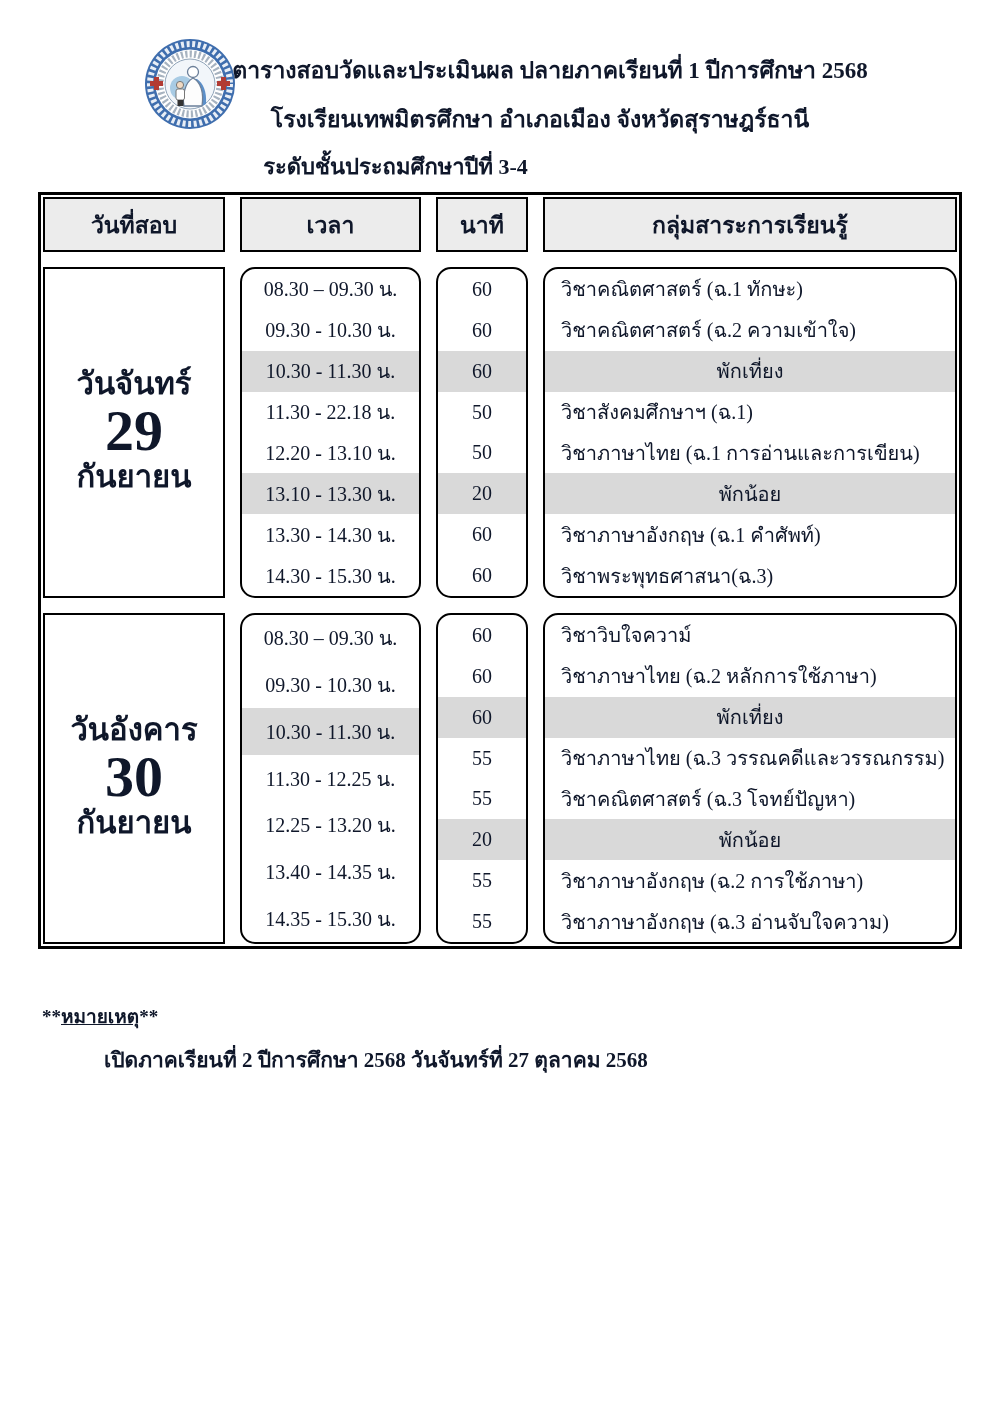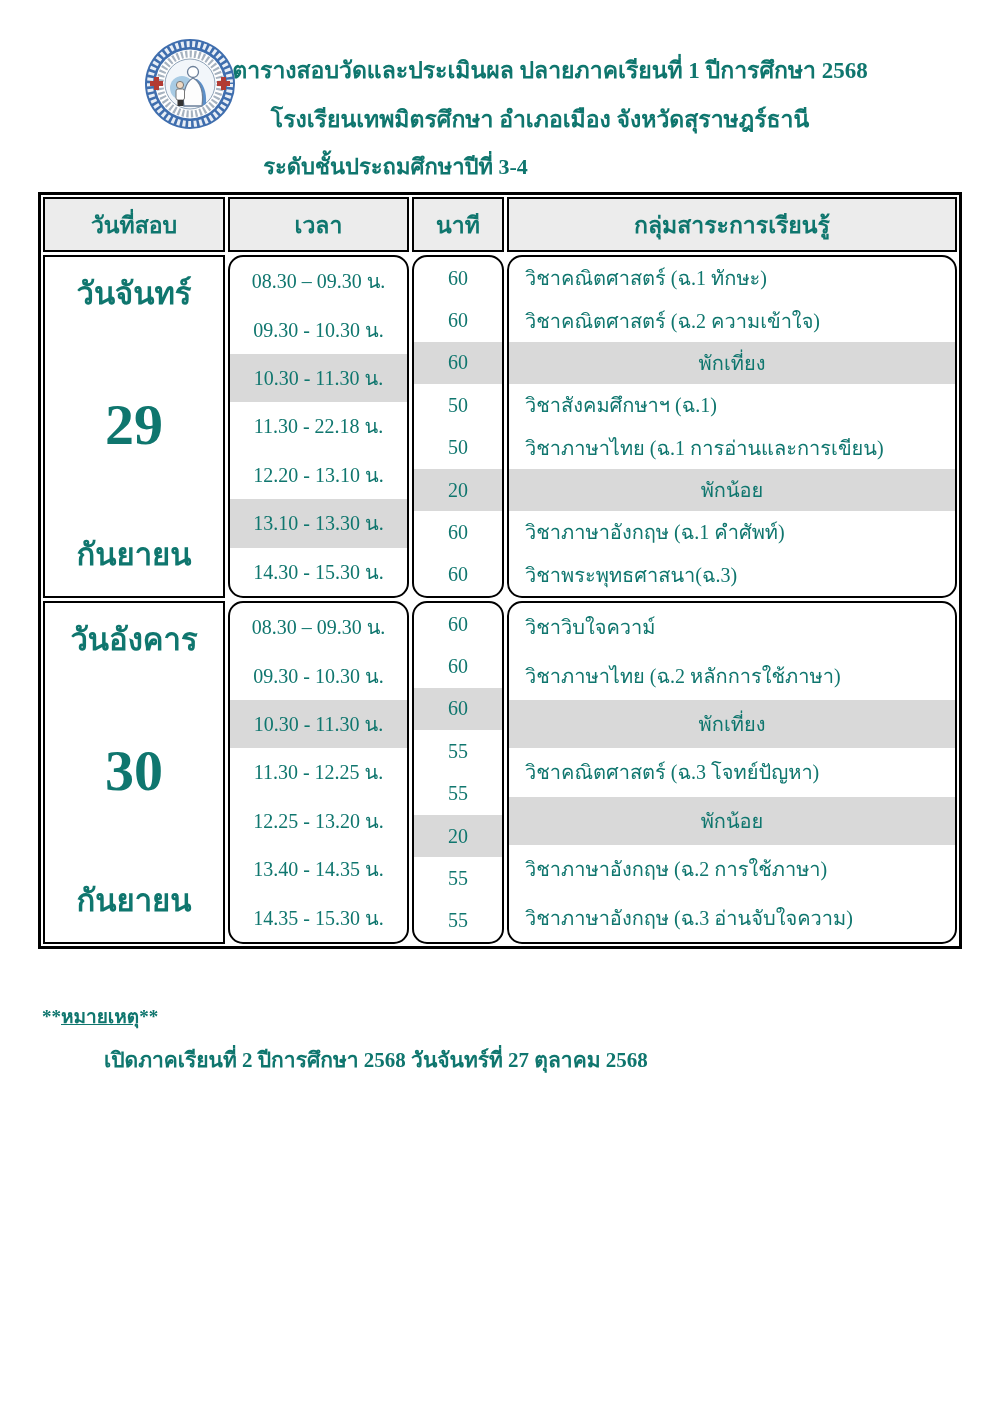--- a/index.html
+++ b/index.html
@@ -1,42 +1,42 @@
 <!DOCTYPE html>
 <html><head>
 <meta charset="utf-8">
 <style>
   html,body { margin:0; padding:0; background:#fff; }
   .page {
     position:relative; width:1000px; height:1427px; background:#ffffff;
-    font-family:"Liberation Serif","DejaVu Serif",serif; color:#0f766e;
+    font-family:"Liberation Serif","DejaVu Serif",serif; color:#0f172a;
     overflow:hidden; margin:0 auto;
   }
   
   .logo-wrap { position:absolute; left:144px; top:38px; width:92px; height:92px; }
   .title-line { position:absolute; text-align:center; font-weight:bold; white-space:nowrap; }
   .t1 { left:100px; width:900px; top:52px;  font-size:23px; }
   .t2 { left:100px; width:880px; top:101px; font-size:23px; }
   .t3 { left:0;     width:791px; top:149px; font-size:22px; }
   
   .table-outer {
     position:absolute; left:38px; top:192px; width:924px; height:757px;
     border:3px solid #000; box-sizing:border-box; padding:2px; background:#fff;
   }
   .grid {
     display:grid; width:100%; height:100%; box-sizing:border-box;
     grid-template-columns:182px 181px 92px 1fr;
     grid-template-rows:55px 1fr 1fr;
-    gap:3px;
+    gap:15px;
   }
   .cell { border:2px solid #000; box-sizing:border-box; background:#fff; overflow:hidden; }
   .hcell { background:#ececec; display:flex; align-items:center; justify-content:center;
            font-weight:bold; font-size:23px; }
   .daycell { display:flex; flex-direction:column; align-items:center;
-             justify-content:space-between; padding:20px 4px 24px; font-weight:bold; }
+             justify-content:center; padding:20px 4px 24px; font-weight:bold; }
   .day-name  { font-size:31px; line-height:1.1; }
   .day-num   { font-size:58px; line-height:1; }
   .day-month { font-size:31px; line-height:1.1; }
   .colcell { display:flex; flex-direction:column;border-radius:15px; }
   .trow { flex:1 1 0; display:flex; align-items:center; justify-content:center;
           font-size:20px; white-space:nowrap; }
   .trow.left { justify-content:flex-start; padding-left:16px; }
   .trow.brk  { background:#d9d9d9; }
   
   .note1 { position:absolute; left:42px; top:1001px; font-weight:bold; font-size:19px; }
@@ -84,20 +84,21 @@
         <div class="day-num">29</div>
         <div class="day-month">กันยายน</div>
       </div>
       <div class="cell colcell">
           <div class="trow">08.30 – 09.30 น.</div>
           <div class="trow">09.30 - 10.30 น.</div>
           <div class="trow brk">10.30 - 11.30 น.</div>
           <div class="trow">11.30 - 22.18 น.</div>
           <div class="trow">12.20 - 13.10 น.</div>
           <div class="trow brk">13.10 - 13.30 น.</div>
+          <div class="trow">13.30 - 14.30 น.</div>
           <div class="trow">14.30 - 15.30 น.</div>
         </div>
       <div class="cell colcell">
           <div class="trow">60</div>
           <div class="trow">60</div>
           <div class="trow brk">60</div>
           <div class="trow">50</div>
           <div class="trow">50</div>
           <div class="trow brk">20</div>
           <div class="trow">60</div>
@@ -135,20 +136,21 @@
           <div class="trow">55</div>
           <div class="trow">55</div>
           <div class="trow brk">20</div>
           <div class="trow">55</div>
           <div class="trow">55</div>
         </div>
       <div class="cell colcell">
           <div class="trow left">วิชาวิบใจความ์</div>
           <div class="trow left">วิชาภาษาไทย (ฉ.2 หลักการใช้ภาษา)</div>
           <div class="trow brk">พักเที่ยง</div>
+          <div class="trow left">วิชาภาษาไทย (ฉ.3 วรรณคดีและวรรณกรรม)</div>
           <div class="trow left">วิชาคณิตศาสตร์ (ฉ.3 โจทย์ปัญหา)</div>
           <div class="trow brk">พักน้อย</div>
           <div class="trow left">วิชาภาษาอังกฤษ (ฉ.2 การใช้ภาษา)</div>
           <div class="trow left">วิชาภาษาอังกฤษ (ฉ.3 อ่านจับใจความ)</div>
         </div>
 
     </div>
   </div>
 
   <div class="note1"><span>**</span><span class="ul">หมายเหตุ</span><span>**</span></div>

